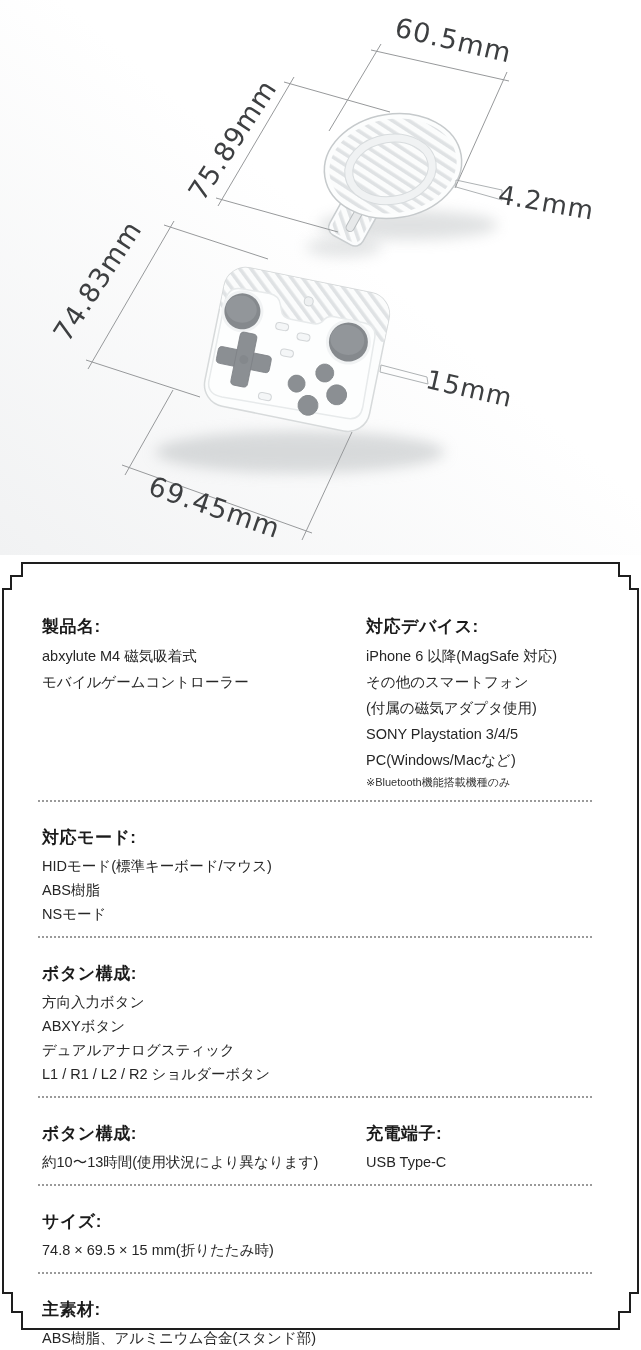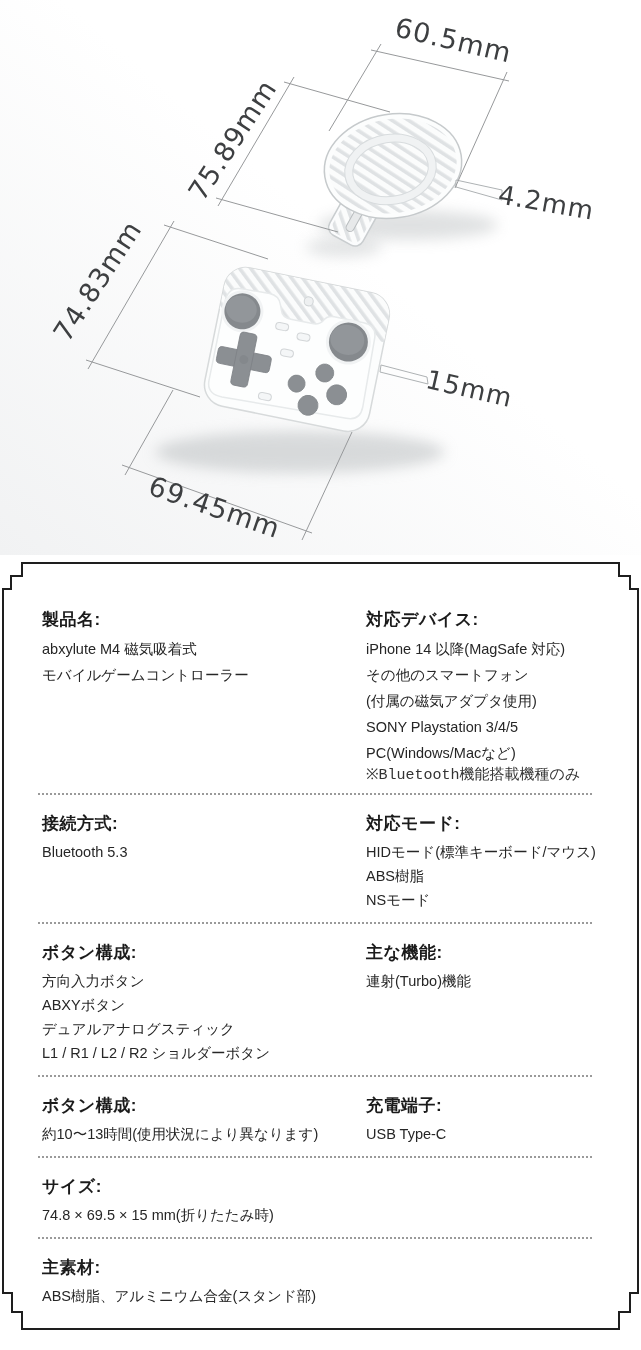--- a/index.html
+++ b/index.html
@@ -5,24 +5,24 @@
   html,body{margin:0;padding:0;background:#ffffff;}
   .page{position:relative;width:641px;height:1350px;background:#ffffff;overflow:hidden;
         font-family:"Liberation Sans","DejaVu Sans",sans-serif;color:#222;}
   .diagram{position:absolute;left:0;top:0;width:641px;height:555px;}
   .dim-label{font-family:"DejaVu Sans","Liberation Sans",sans-serif;fill:#3d3f41;font-size:27px;letter-spacing:1px;}
   .dim-label.small{font-size:26px;}
   .frame-svg{position:absolute;left:0;top:0;width:641px;height:1350px;pointer-events:none;}
   .panel{position:absolute;left:0;top:562px;width:641px;height:768px;box-sizing:border-box;
          padding:42px 18px 0 42px;}
   .row{display:grid;grid-template-columns:324px 1fr;}
-  .row h3{margin:4px 0 4px 0;font-size:17px;line-height:24px;font-weight:bold;color:#1b1b1b;letter-spacing:0.5px;}
+  .row h3{margin:11px 0 4px 0;font-size:17px;line-height:24px;font-weight:bold;color:#1b1b1b;letter-spacing:0.5px;}
   .row p{margin:0;font-size:14.5px;line-height:24px;color:#262626;}
   .row.lh26 p{line-height:26px;}
-  .row p.note{font-size:15px;line-height:15px;margin-top:2px;color:#333;font-family:Liberation Mono, monospace;}
+  .row p.note{font-size:11px;line-height:15px;margin-top:2px;color:#333;}
   hr.dotted{border:none;border-top:2px dotted #9a9a9a;height:0;width:554px;margin:10px 0 13px -4px;}
 </style>
 </head>
 <body>
 
 <div class="page">
 
   <svg class="diagram" viewBox="0 0 641 555">
     <defs>
       <pattern id="hatch" patternUnits="userSpaceOnUse" width="9" height="9" patternTransform="rotate(-48)">
@@ -132,58 +132,50 @@
   <section class="panel">
 
     <div class="row lh26">
       <div>
         <h3>製品名:</h3>
         <p>abxylute M4 磁気吸着式</p>
         <p>モバイルゲームコントローラー</p>
       </div>
       <div>
         <h3>対応デバイス:</h3>
-        <p>iPhone 14 以降(MagSafe 対応)</p>
+        <p>iPhone 6 以降(MagSafe 対応)</p>
         <p>その他のスマートフォン</p>
         <p>(付属の磁気アダプタ使用)</p>
         <p>SONY Playstation 3/4/5</p>
         <p>PC(Windows/Macなど)</p>
         <p class="note">※Bluetooth機能搭載機種のみ</p>
       </div>
     </div>
 
     <hr class="dotted">
 
     <div class="row">
       <div>
-        <h3>接続方式:</h3>
-        <p>Bluetooth 5.3</p>
-      </div>
-      <div>
         <h3>対応モード:</h3>
         <p>HIDモード(標準キーボード/マウス)</p>
         <p>ABS樹脂</p>
         <p>NSモード</p>
       </div>
     </div>
 
     <hr class="dotted">
 
     <div class="row">
       <div>
         <h3>ボタン構成:</h3>
         <p>方向入力ボタン</p>
         <p>ABXYボタン</p>
         <p>デュアルアナログスティック</p>
         <p>L1 / R1 / L2 / R2 ショルダーボタン</p>
       </div>
-      <div>
-        <h3>主な機能:</h3>
-        <p>連射(Turbo)機能</p>
-      </div>
     </div>
 
     <hr class="dotted">
 
     <div class="row">
       <div>
         <h3>ボタン構成:</h3>
         <p>約10〜13時間(使用状況により異なります)</p>
       </div>
       <div>

